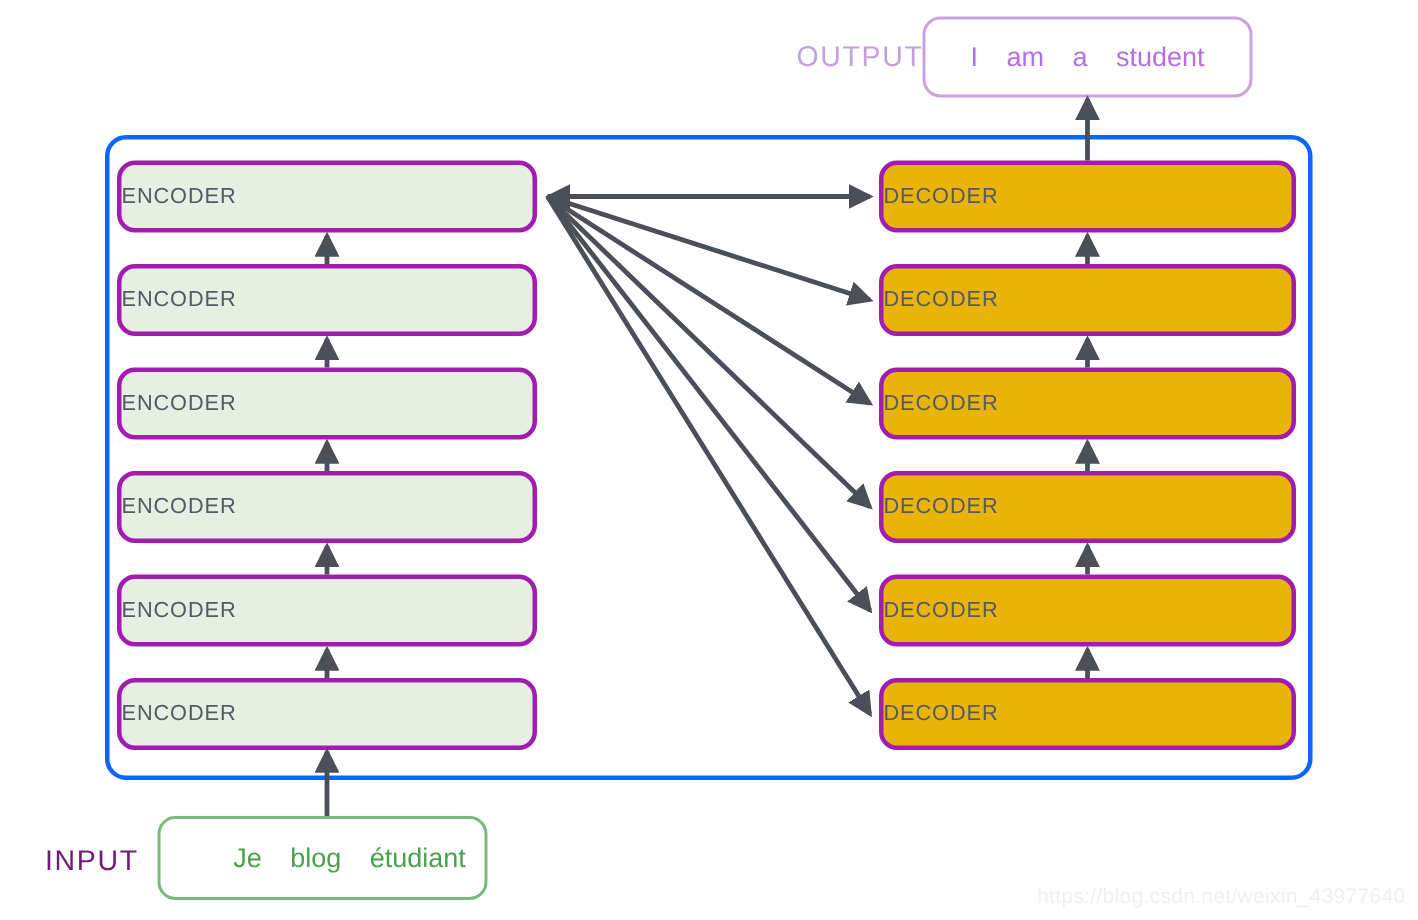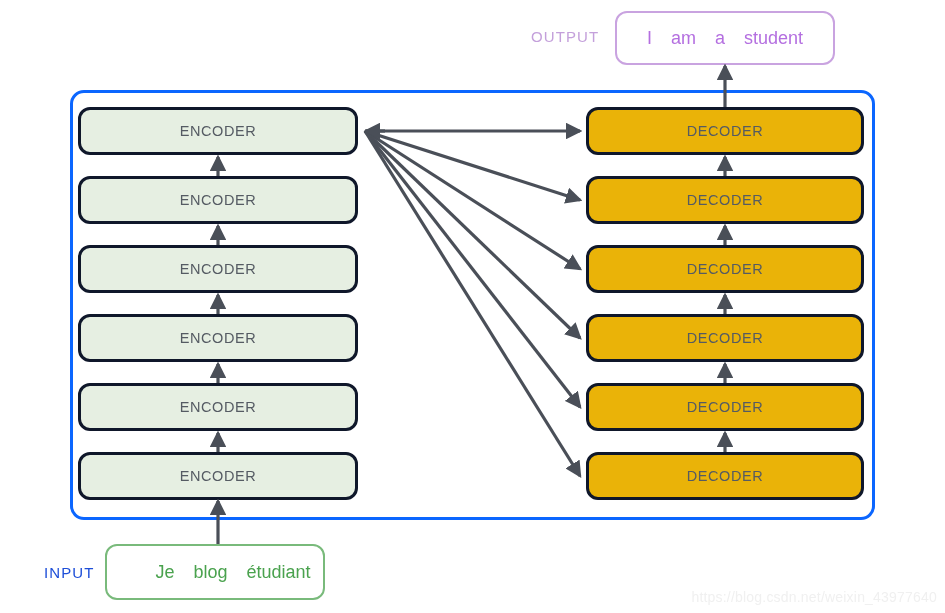--- a/index.html
+++ b/index.html
@@ -29,25 +29,24 @@
     border-radius: 14px;
     background: transparent;
     box-sizing: border-box;
     z-index: 3;
   }
 
   
   .block {
     position: absolute;
     box-sizing: border-box;
-    border: 3px solid #0f172a;
+    border: 3px solid #a21caf;
     border-radius: 12px;
     display: flex;
     align-items: center;
-    justify-content: center;
     font-size: 14.5px;
     letter-spacing: 0.6px;
     color: #555b63;
     z-index: 5;
   }
   .encoder {
     left: 78px;
     width: 280px;
     height: 48px;
     background: #e6efe2;
@@ -88,33 +87,33 @@
   .tokens {
     display: flex;
     gap: 19px;
     font-size: 18px;
   }
   .output-box .tokens { color: #b46fe0; }
   .input-box  .tokens { color: #4aa24e; }
 
   .io-label {
     position: absolute;
-    font-size: 15px;
+    font-size: 19px;
     letter-spacing: 1.1px;
     z-index: 6;
   }
   .output-label {
     left: 531px;
     top: 28px;
     color: #c4a0db;
   }
   .input-label {
-    left: 44px;
+    left: 30px;
     top: 564px;
-    color: #1d4ed8;
+    color: #701a75;
   }
 
   
   .arrows {
     position: absolute;
     left: 0;
     top: 0;
     width: 945px;
     height: 613px;
     z-index: 4;

